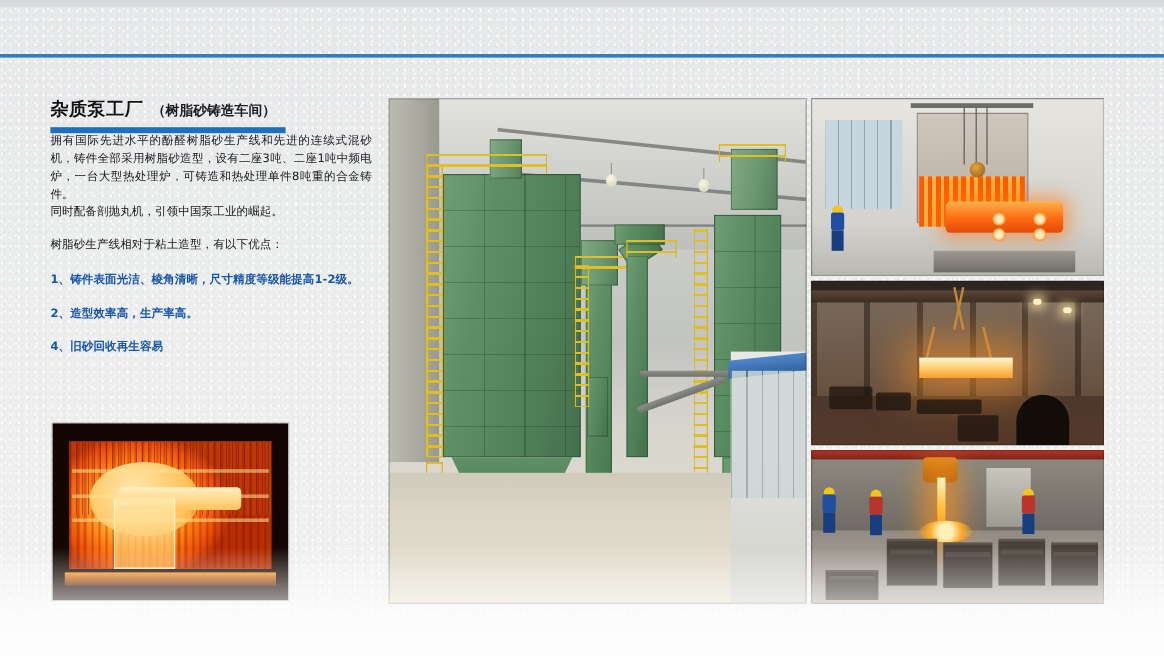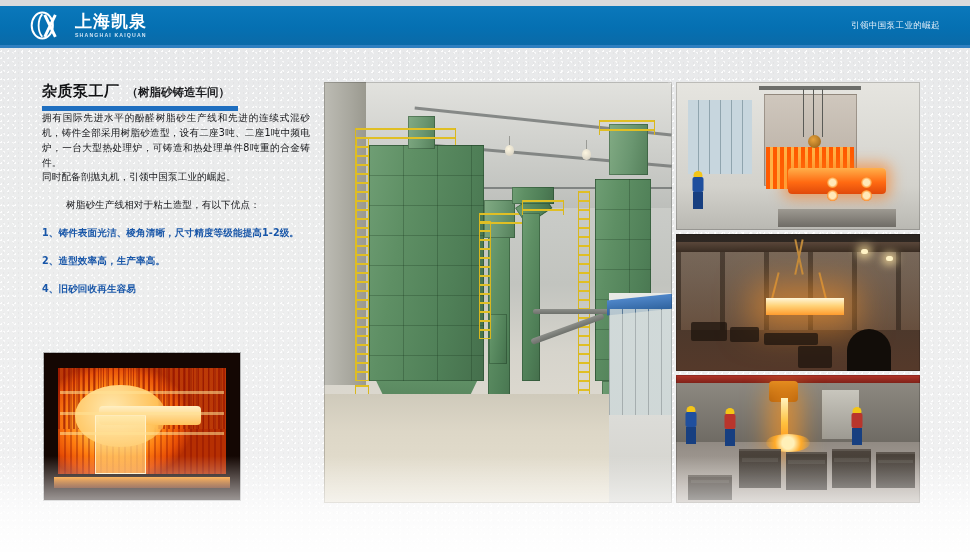--- a/index.html
+++ b/index.html
@@ -91,21 +91,21 @@
   .section-head {
     margin-top: 17px; font-size: 9.5px; font-weight: 700; color: #111;
     font-family: "DejaVu Sans","Liberation Sans", sans-serif;
   }
   .para {
     margin-top: 2px; font-size: 9.6px; line-height: 1.55; color: #16171a;
     font-family: "DejaVu Sans","Liberation Sans", sans-serif;
     text-align: justify; letter-spacing: .1px;
   }
   .para.tight { margin-top: 0px; }
-  .para.spaced { margin-top: 13px; margin-left: 24px; }
+  .para.spaced { margin-top: 13px; }
 
   .bullets { margin-top: 14px; }
   .bullet {
     font-size: 9.6px; font-weight: 700; color: #1856a8;
     font-family: "DejaVu Sans","Liberation Sans", sans-serif;
     margin-bottom: 15px; letter-spacing: .1px;
   }
   .bullet:last-child { margin-bottom: 0; }
 
   
@@ -338,34 +338,20 @@
 
   .photo-border{ position:absolute; inset:0; box-shadow: inset 0 0 0 1px rgba(0,0,0,.18); }
 </style>
 </head>
 <body>
 
 <div id="slide">
 
   <div class="top-strip"></div>
 
-  <div class="header">
-    <div class="logo-wrap">
-      <svg class="logo-mark" viewBox="0 0 48 38">
-        <ellipse cx="17" cy="19" rx="13" ry="16" fill="none" stroke="#ffffff" stroke-width="2.4"></ellipse>
-        <path d="M17 5 C11 12, 11 26, 17 33" fill="none" stroke="#ffffff" stroke-width="2.2"></path>
-        <path d="M20 6 L33 33 M33 6 L20 33" stroke="#ffffff" stroke-width="3.6" fill="none"></path>
-      </svg>
-      <div class="logo-txt">
-        <span class="logo-cn">上海凯泉</span>
-        <span class="logo-en">SHANGHAI KAIQUAN</span>
-      </div>
-    </div>
-    <div class="header-tagline">引领中国泵工业的崛起</div>
-  </div>
   <div class="header-underline"></div>
 
   <div class="left-col">
     <div class="title-row">
       <span class="title-main">杂质泵工厂</span>
       <span class="title-sub">（树脂砂铸造车间）</span>
     </div>
     <div class="title-rule"></div>
 
     <div class="para tight">拥有国际先进水平的酚醛树脂砂生产线和先进的连续式混砂机，铸件全部采用树脂砂造型，设有二座3吨、二座1吨中频电炉，一台大型热处理炉，可铸造和热处理单件8吨重的合金铸件。</div>

